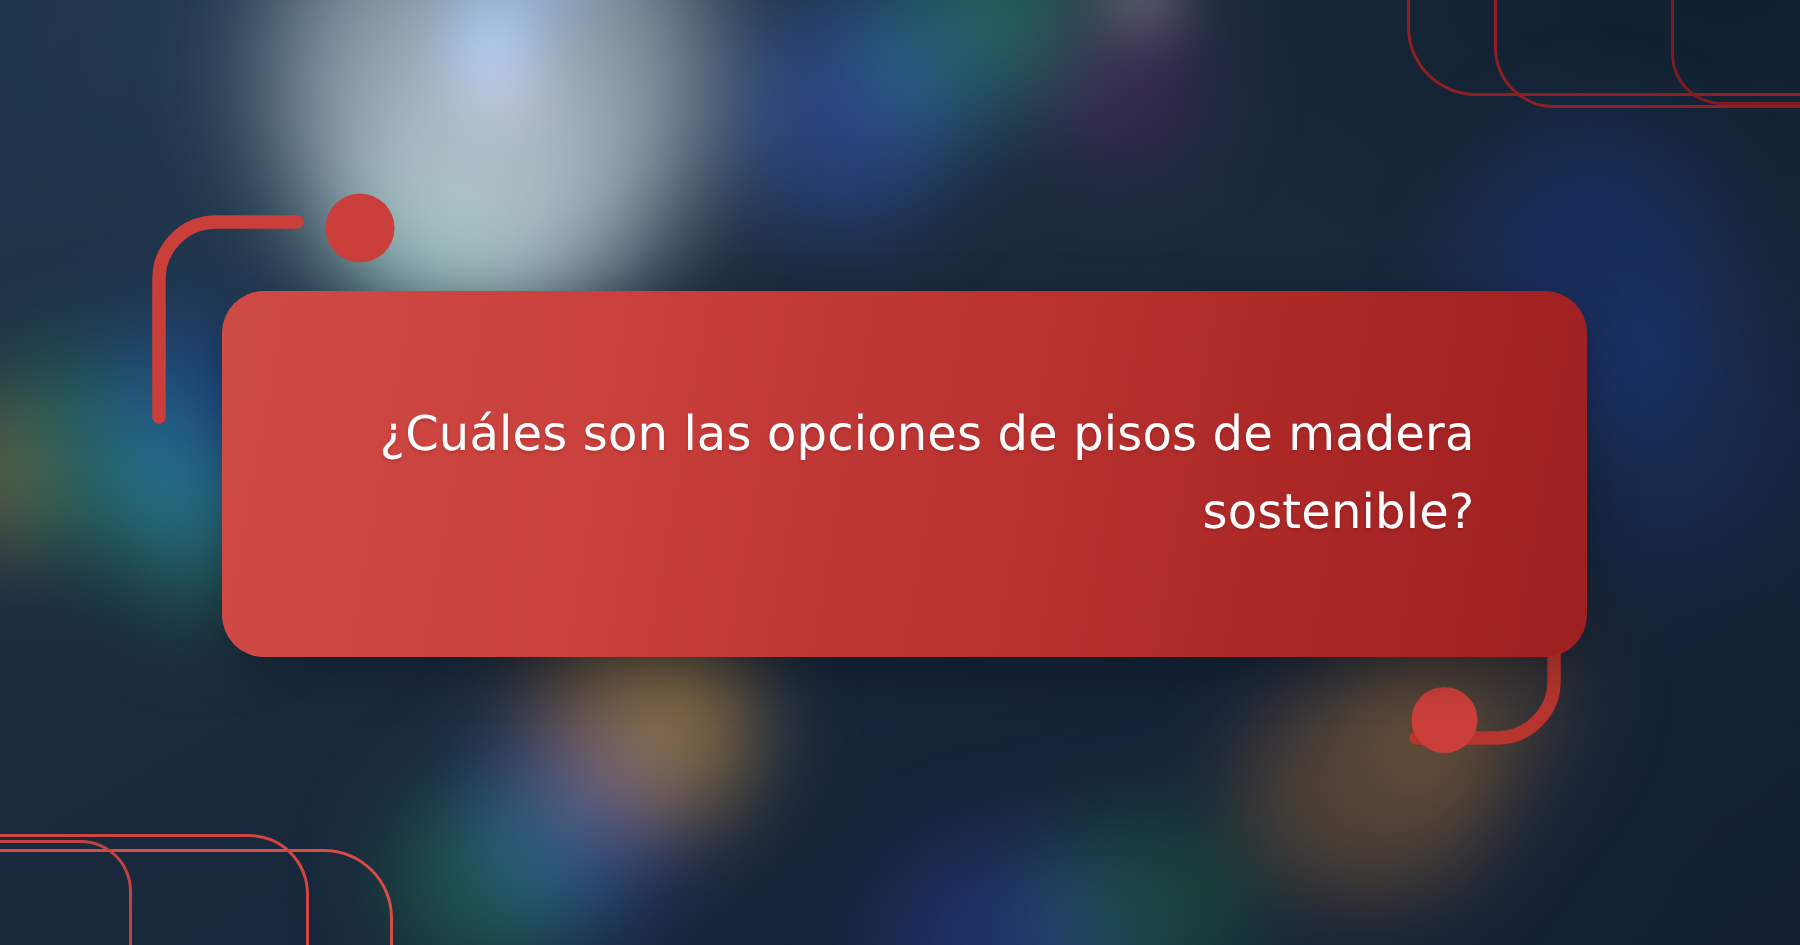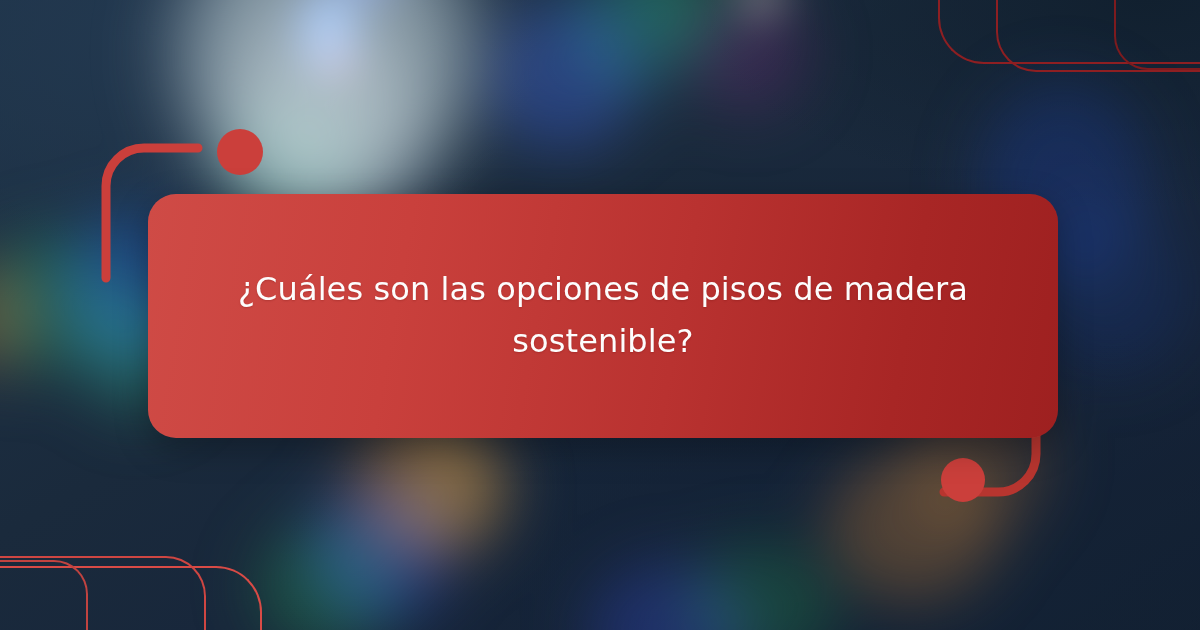--- a/index.html
+++ b/index.html
@@ -53,21 +53,21 @@
   
   .card{
     position:absolute;left:148px;top:194px;width:910px;height:244px;
     border-radius:28px;
     background:linear-gradient(100deg,#cf4b46 0%,#c9403c 28%,#b93230 58%,#a82625 82%,#9e2020 100%);
     box-shadow:0 10px 34px rgba(0,0,0,.28);
     display:flex;align-items:center;justify-content:center;
     box-sizing:border-box;padding:28px 62px;
   }
   .card-title{
-    margin:0;text-align:center;color:#fdfdfd;
+    margin:0;text-align:right;color:#fdfdfd;
     font-size:32px;font-weight:400;line-height:1.62;
     letter-spacing:.1px;max-width:760px;
     text-shadow:0 1px 2px rgba(90,10,10,.22);
   }
 </style>
 </head>
 <body>
 
 <div class="stage">
 

